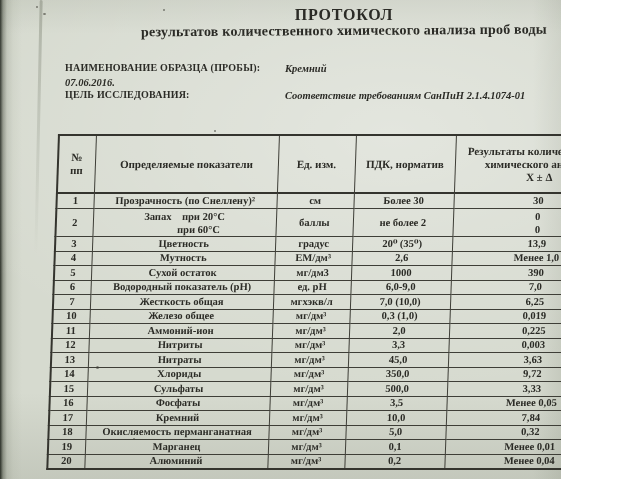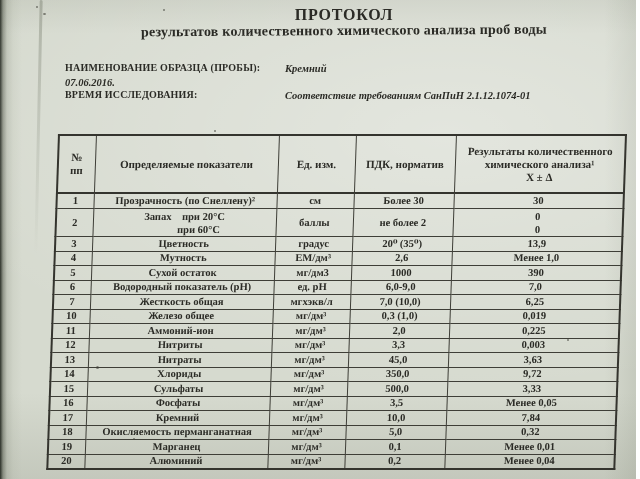--- a/index.html
+++ b/index.html
@@ -1,18 +1,18 @@
 <!DOCTYPE html>
 <html><head>
 <meta charset="utf-8">
 <style>
   html,body{margin:0;padding:0;}
   .stage{
     position:relative;
-    width:636px;height:479px;
+    width:561px;height:479px;
     overflow:hidden;
     font-family:"Liberation Serif","DejaVu Serif",serif;
     color:#2b2b26;
     background-color:#d6dacf;
     background-image:
       radial-gradient(140% 90% at 70% 28%, rgba(255,255,255,0.32), rgba(255,255,255,0) 60%),
       linear-gradient(90deg, rgba(30,35,27,0.92) 0px, rgba(74,80,66,0.5) 3px, rgba(124,130,114,0.25) 7px, rgba(156,162,144,0.12) 13px, rgba(156,162,144,0) 22px),
       linear-gradient(180deg, rgba(118,124,108,0.12) 0%, rgba(118,124,108,0) 7%, rgba(118,124,108,0) 82%, rgba(112,118,102,0.18) 100%),
       linear-gradient(270deg, rgba(112,118,102,0.16) 0%, rgba(112,118,102,0) 5%);
   }
@@ -91,22 +91,22 @@
 
   <div class="info">
     <div class="info-row">
       <span class="info-label">НАИМЕНОВАНИЕ ОБРАЗЦА (ПРОБЫ):</span>
       <span class="info-value">Кремний</span>
     </div>
     <div class="info-row">
       <span class="info-value">07.06.2016.</span>
     </div>
     <div class="info-row">
-      <span class="info-label">ВРЕМЯ ИССЛЕДОВАНИЯ:</span>
-      <span class="info-value">Соответствие требованиям СанПиН 2.1.12.1074-01</span>
+      <span class="info-label">ЦЕЛЬ ИССЛЕДОВАНИЯ:</span>
+      <span class="info-value">Соответствие требованиям СанПиН 2.1.4.1074-01</span>
     </div>
   </div>
 
   <div class="table-wrap">
     <table class="protocol">
       <colgroup>
         <col class="col-num">
           <col class="col-ind">
           <col class="col-unit">
           <col class="col-limit">

